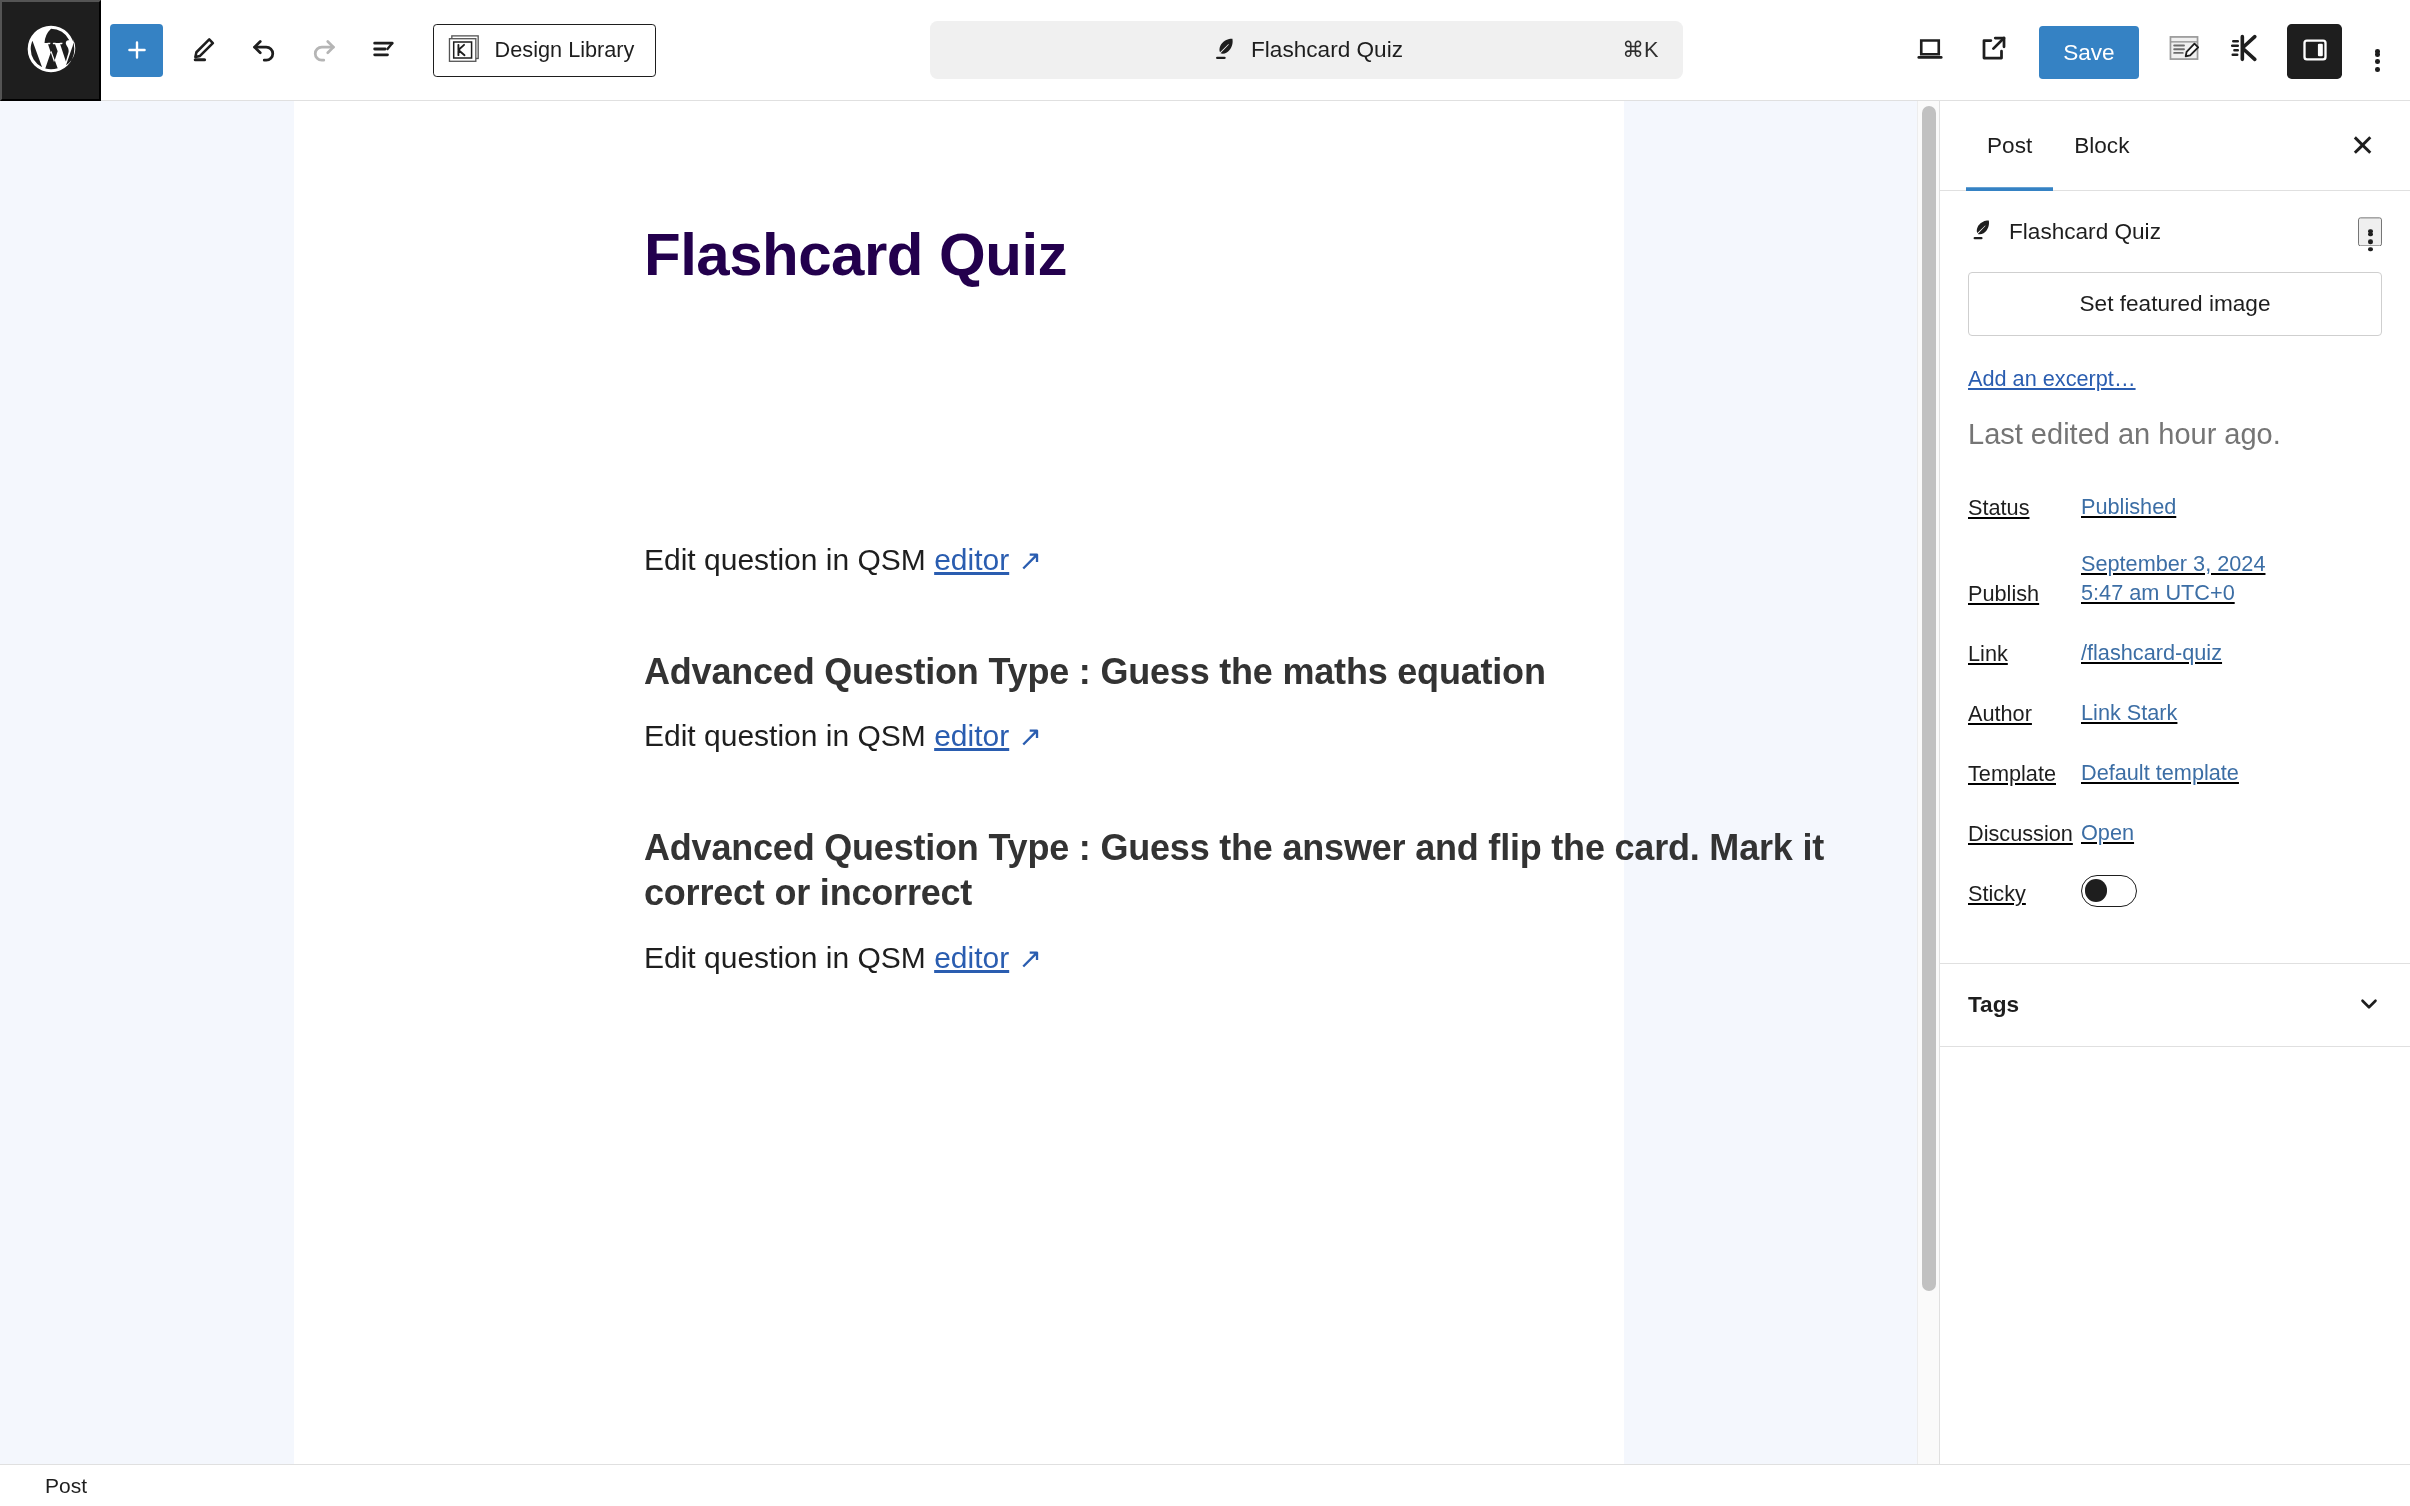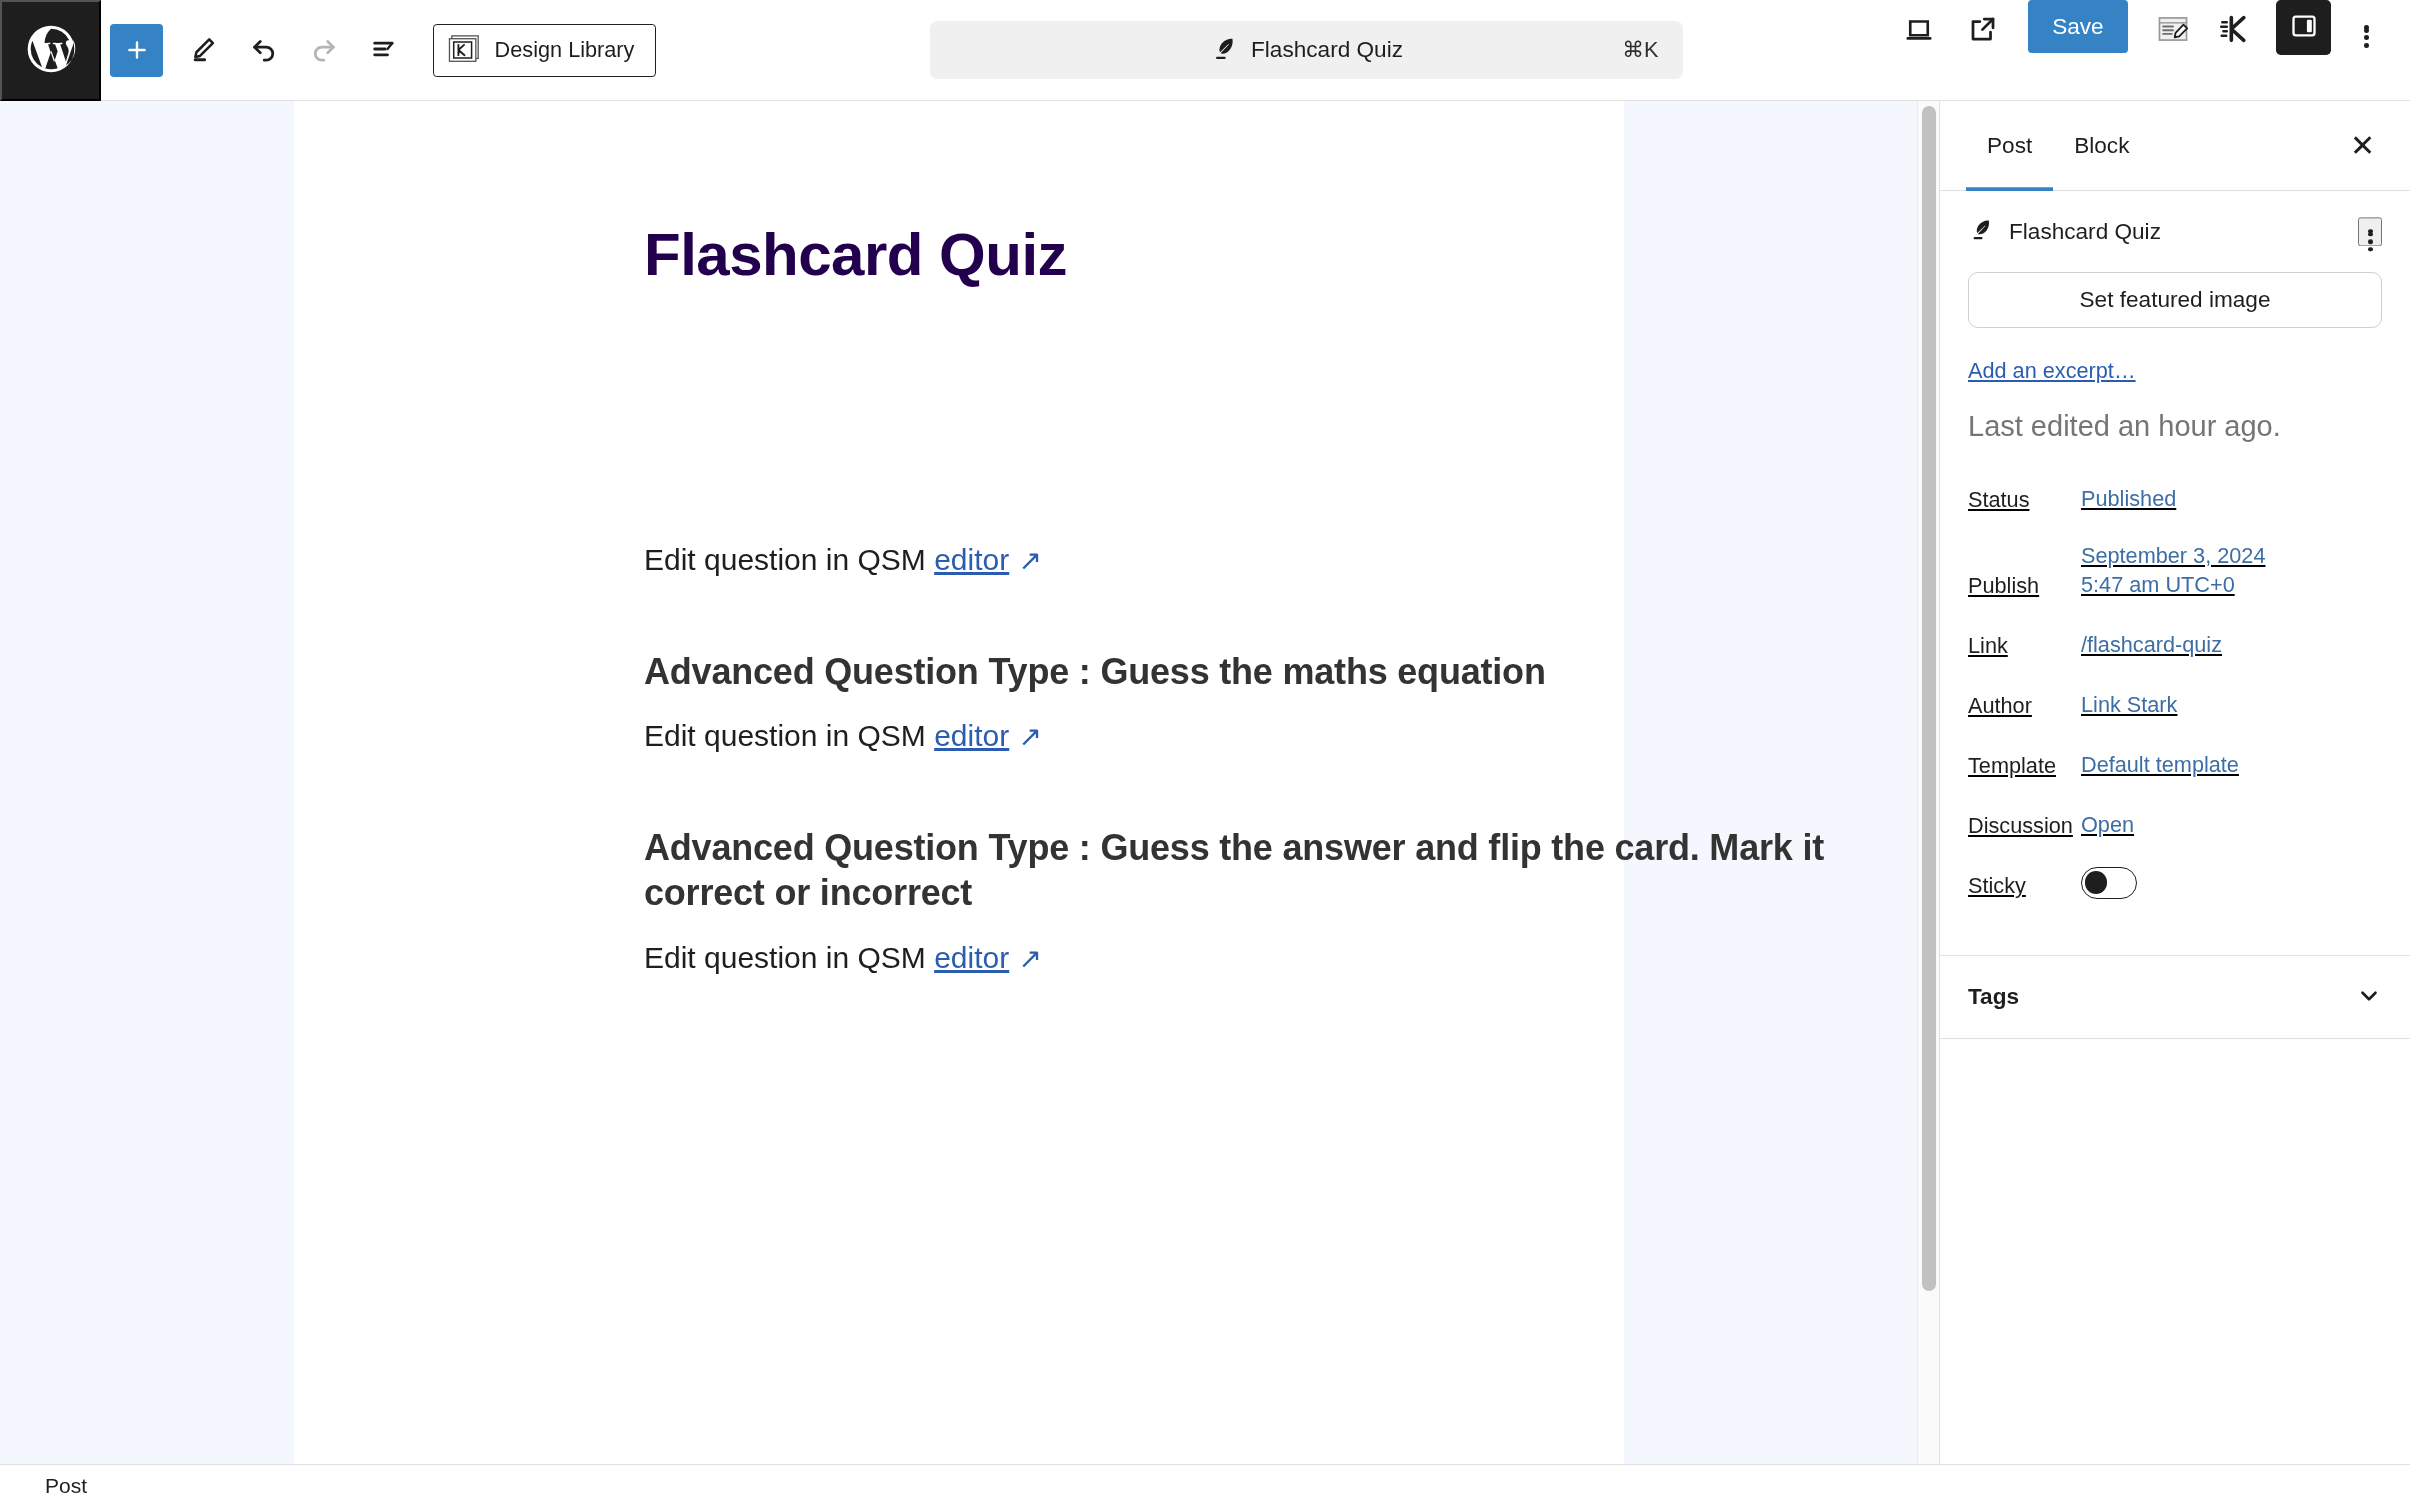--- a/index.html
+++ b/index.html
@@ -65,22 +65,22 @@
     position: relative; cursor: pointer; border: none;
   }
   .cmd-inner { display: flex; align-items: center; gap: 13px; }
   .cmd-title { font-size: 22.6px; color: #1e1e1e; }
   .cmd-shortcut {
     position: absolute; right: 24.5px; top: 50%; transform: translateY(-50%);
     font-size: 21.7px; color: #2f2f2f;
   }
 
   .header-right {
-    position: absolute; right: 17px; top: 0; height: 79px;
-    display: flex; align-items: flex-start; gap: 3.8px;
+    position: absolute; right: 6px; top: 0; height: 79px;
+    display: flex; align-items: flex-end; gap: 3.8px;
   }
   .save-btn {
     background: #3582c4; color: #fff;
     border: none; border-radius: 3.8px;
     height: 53px; padding: 0 24.5px;
     font-size: 22.6px; cursor: pointer;
     font-family: "Liberation Sans", sans-serif;
     margin: 0 11.3px;
   }
   .icon-sq-dark {
@@ -180,22 +180,22 @@
   }
   .sb-doc-title { font-size: 22.6px; color: #1e1e1e; }
   .dots-h3 {
     position: absolute; right: 0; top: 50%; transform: translateY(-50%);
     display: flex; flex-direction: column; align-items: center;
     cursor: pointer; padding: 7.5px;
   }
   .dots-h3 span { margin: 2.8px 0; }
 
   .featured-btn {
-    display: block; width: 100%; height: 56px;
-    border: 0.9px solid #cfcfcf; border-radius: 10px;
+    display: block; width: 100%; height: 64px;
+    border: 0.9px solid #cfcfcf; border-radius: 4px;
     background: #fff; font-size: 22.6px; color: #1e1e1e;
     cursor: pointer; font-family: "Liberation Sans", sans-serif;
   }
   .excerpt-link {
     display: inline-block; margin-top: 30px;
     font-size: 21.7px; color: #2a5db0;
     text-decoration: underline; cursor: pointer;
   }
   .last-edited {
     margin-top: 26px; font-size: 29px; color: #757575;

